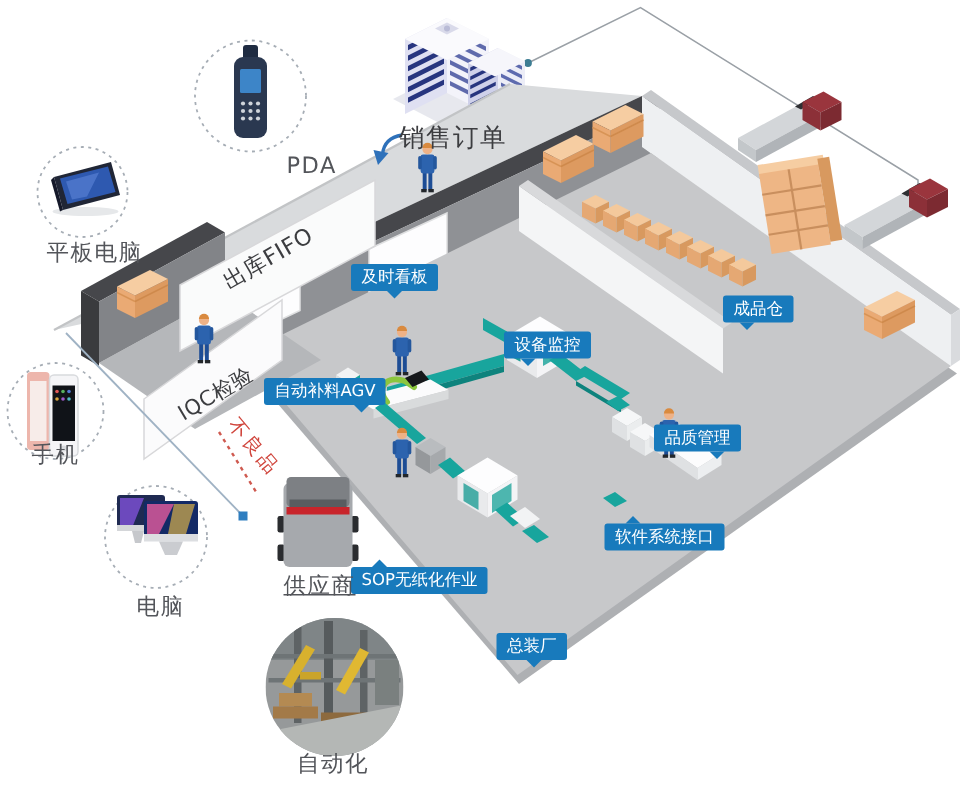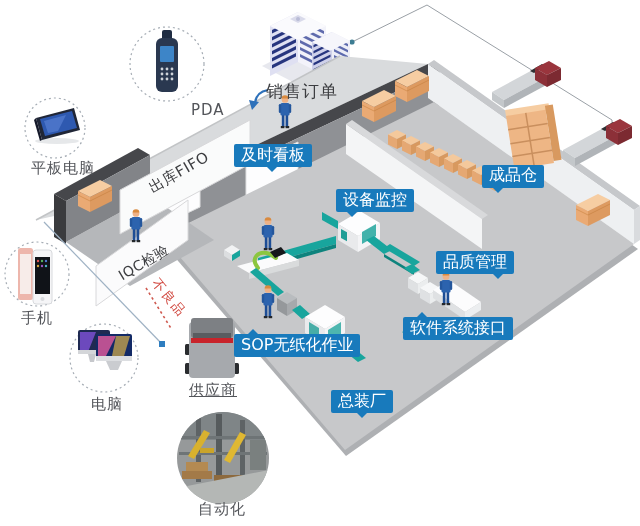--- a/index.html
+++ b/index.html
@@ -1,20 +1,20 @@
 <!DOCTYPE html>
 <html><head>
 <meta charset="utf-8">
 <style>
   html,body{margin:0;padding:0;background:#fff;}
   .stage{position:relative;width:640px;height:526px;background:#fff;overflow:hidden;
          font-family:"DejaVu Sans","Liberation Sans",sans-serif;}
   .scene{position:absolute;left:0;top:0;width:640px;height:526px;}
-  .tag{position:absolute;background:#187abc;color:#fff;font-size:16px;line-height:1;
-       padding:3px 7px 4px;border-radius:2px;white-space:nowrap;z-index:5;}
+  .tag{position:absolute;background:#187abc;color:#fff;font-size:11px;line-height:1;
+       padding:3px 7px 4px;border-radius:2px;white-space:nowrap;z-index:5;margin-top:32px;}
   .tag::after{content:"";position:absolute;width:0;height:0;border:5px solid transparent;}
   .tail-bl::after{border-top-color:#187abc;top:100%;left:11px;}
   .tail-br::after{border-top-color:#187abc;top:100%;right:11px;}
   .tail-tl::after{border-bottom-color:#187abc;bottom:100%;left:14px;}
   .tail-bc::after{border-top-color:#187abc;top:100%;left:42%;}
   .lbl{position:absolute;color:#53555a;font-size:15px;letter-spacing:1px;z-index:5;white-space:nowrap;}
   .wtext{position:absolute;font-size:15px;color:#3c3d40;white-space:nowrap;z-index:4;
          transform-origin:50% 50%;letter-spacing:.5px;text-align:center;}
   .fifo{left:131px;top:163px;width:96px;transform:rotate(-30deg);}
   .iqc{left:101px;top:254px;width:86px;transform:rotate(-31deg);font-size:14px;}
@@ -331,31 +331,32 @@
   </g>
 
   <g>
     <path d="M268,90 Q256,92 255,103" fill="none" stroke="#2e71ba" stroke-width="2.2"></path>
     <polygon points="249,100 259,102 252,110" fill="#2e71ba"></polygon>
   </g>
 </svg>
 
 <div class="tag tail-bc" style="left:234px;top:144px;"><span>及时看板</span></div>
 <div class="tag tail-bl" style="left:336px;top:189px;text-align:right;"><span>设备监控</span></div>
-<div class="tag tail-bl" style="left:482px;top:165px;font-family:Liberation Mono, monospace;"><span>成品仓</span></div>
+<div class="tag tail-bl" style="left:482px;top:165px;"><span>成品仓</span></div>
+<div class="tag tail-br" style="left:176px;top:220px;"><span>自动补料AGV</span></div>
 <div class="tag tail-br" style="left:436px;top:251px;text-align:center;"><span>品质管理</span></div>
 <div class="tag tail-tl" style="left:403px;top:317px;"><span>软件系统接口</span></div>
-<div class="tag tail-tl" style="left:234px;top:334px;"><span>SOP无纸化作业</span></div>
+<div class="tag tail-tl" style="left:234px;top:346px;"><span>SOP无纸化作业</span></div>
 <div class="tag tail-bc" style="left:331px;top:390px;"><span>总装厂</span></div>
 
 <div class="wtext fifo">出库FIFO</div>
 <div class="wtext iqc">IQC检验</div>
 <div class="wtext bad">不良品</div>
 <div class="sales">销售订单</div>
 
 <div class="lbl" style="left:151px;top:101px;margin-left:40px;">PDA</div>
 <div class="lbl" style="left:31px;top:159px;">平板电脑</div>
-<div class="lbl" style="left:21px;top:309px;">手机</div>
+<div class="lbl" style="left:21px;top:294px;">手机</div>
 <div class="lbl" style="left:91px;top:395px;">电脑</div>
 <div class="lbl" style="left:189px;top:381px;text-decoration:underline;">供应商</div>
 <div class="lbl" style="left:198px;top:500px;">自动化</div>
 
 </div>
 
 </body></html>

